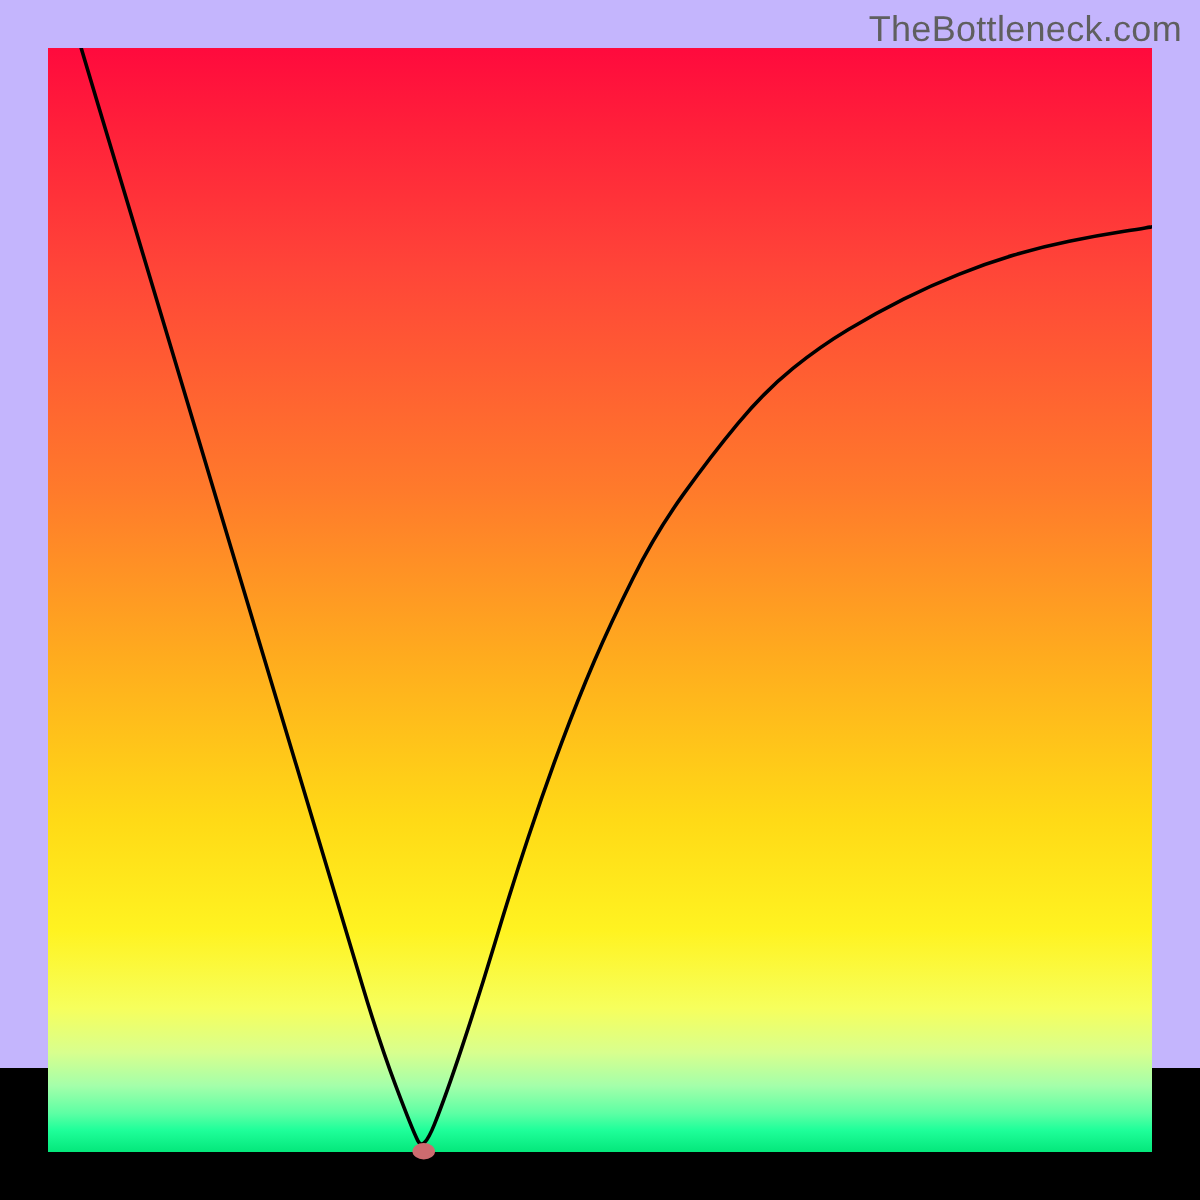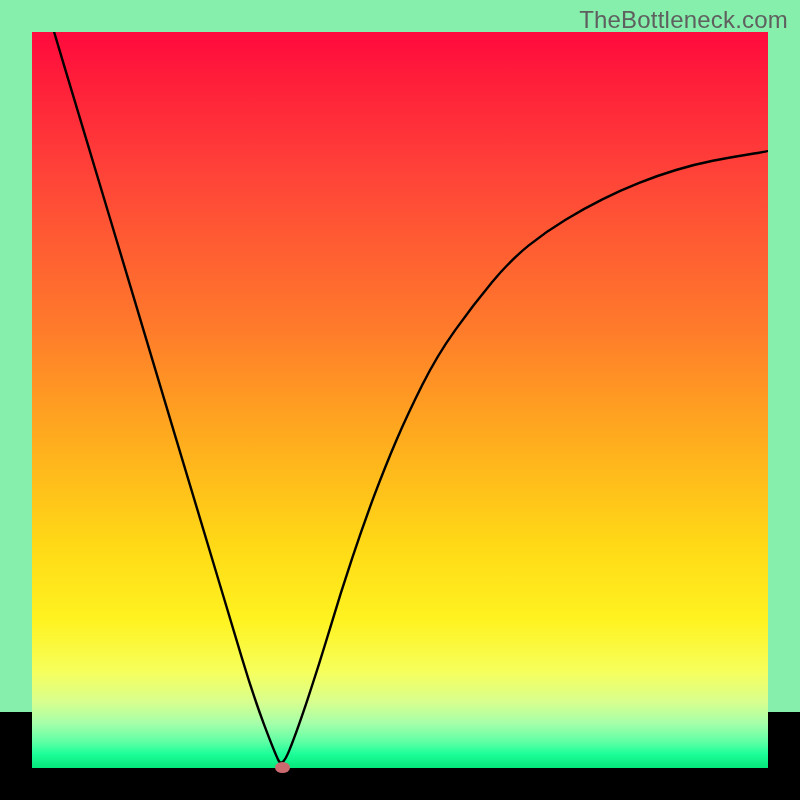--- a/index.html
+++ b/index.html
@@ -8,21 +8,21 @@
     width: 800px;
     height: 800px;
     background: #000;
     overflow: hidden;
     font-family: Arial, Helvetica, sans-serif;
   }
   .frame {
     position: relative;
     width: 800px;
     height: 712px;
-    background: #86efac;
+    background: #c4b5fd;
     text-align: right;
   }
   .plot-area {
     position: absolute;
     left: 32px;
     top: 32px;
     width: 736px;
     height: 736px;
     
     background: linear-gradient(

